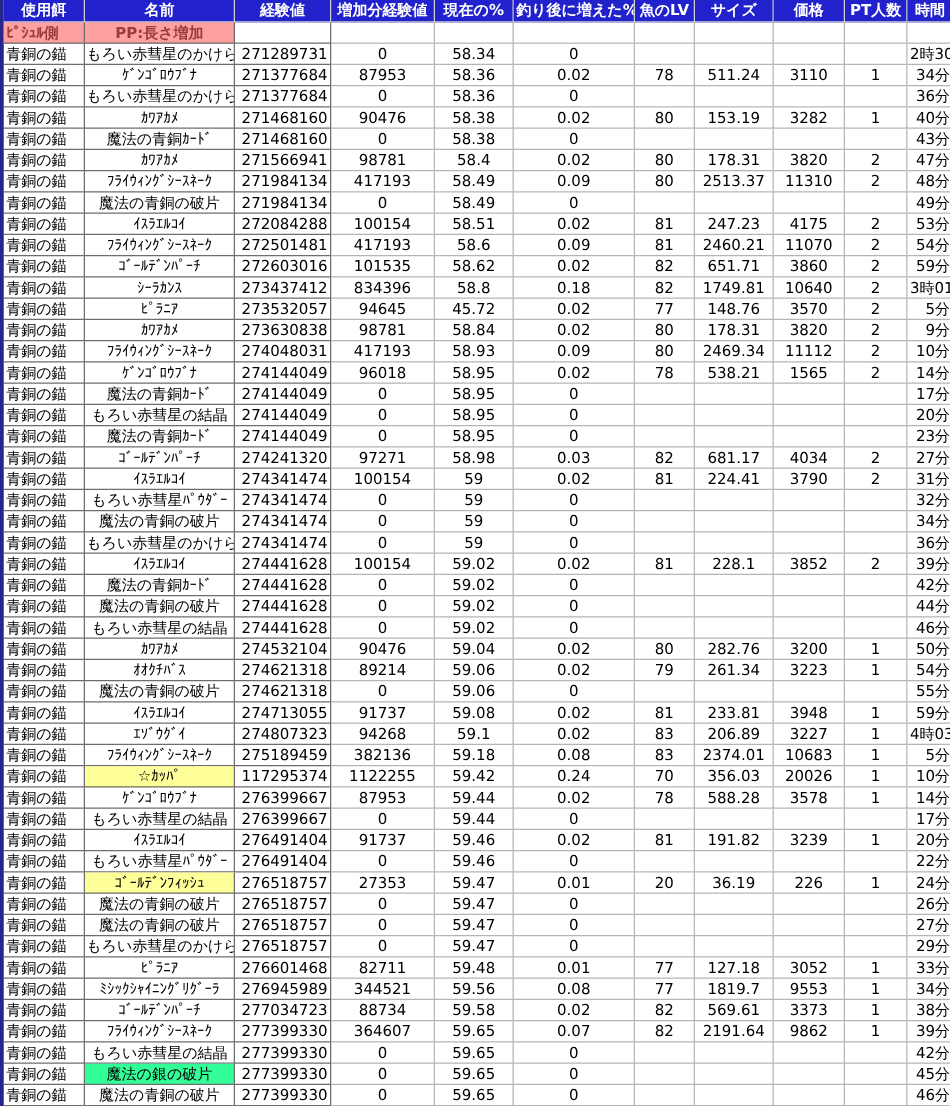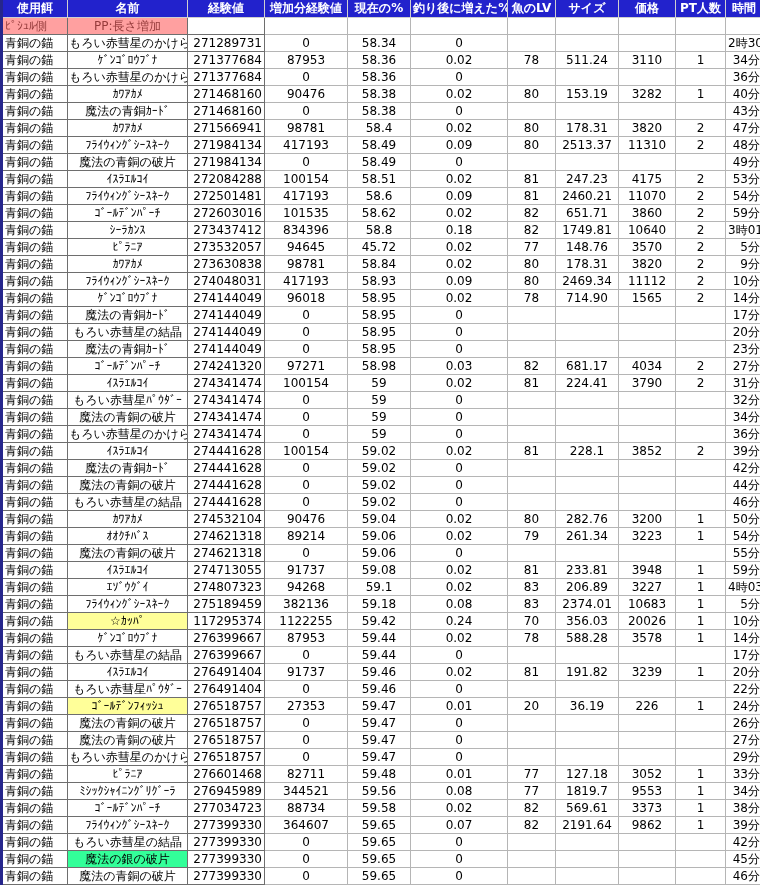--- a/index.html
+++ b/index.html
@@ -7,21 +7,21 @@
   table{border-collapse:separate;border-spacing:0;table-layout:fixed;width:760px;
         border-left:3px solid var(--outer-border);}
   th,td{box-sizing:border-box;overflow:hidden;white-space:nowrap;padding:0 2px;line-height:15px;}
   th{height:18px;background:var(--header-bg);color:var(--header-text);font-weight:bold;
      border-right:1px solid #cfcfcf;border-bottom:1px solid #cfcfcf;font-size:12px;text-align:center;}
   td{height:17px;border-right:1px solid var(--grid-light);border-bottom:1px solid var(--grid-light);}
   td.dk{border-right-color:var(--grid-dark);border-bottom-color:var(--grid-dark);}
   td.al{text-align:left}
   td.ac{text-align:center}
   td.ar{text-align:right}
-  td.info{background:var(--info-bg);color:var(--info-text);font-weight:normal;margin-top:20px;}
+  td.info{background:var(--info-bg);color:var(--info-text);font-weight:bold;margin-top:20px;}
   td.hl-yellow{background:var(--hl-yellow);text-align:center;}
   td.hl-green{background:var(--hl-green);}
   td.name{padding:0 1px;}
 </style>
 </head>
 <body>
 
 <table>
   <colgroup>
       <col style="width: 65px;">
@@ -261,21 +261,21 @@
         <td class="ar">10分</td>
       </tr>
       <tr>
         <td class="al dk">青銅の錨</td>
         <td class="ac dk name">ｹﾞﾝｺﾞﾛｳﾌﾞﾅ</td>
         <td class="ar dk">274144049</td>
         <td class="ac">96018</td>
         <td class="ac">58.95</td>
         <td class="ac">0.02</td>
         <td class="ac">78</td>
-        <td class="ac">714.90</td>
+        <td class="ac">538.21</td>
         <td class="ac">1565</td>
         <td class="ac">2</td>
         <td class="ar">14分</td>
       </tr>
       <tr>
         <td class="al dk">青銅の錨</td>
         <td class="ac dk name">魔法の青銅ｶｰﾄﾞ</td>
         <td class="ar dk">274144049</td>
         <td class="ac">0</td>
         <td class="ac">58.95</td>

